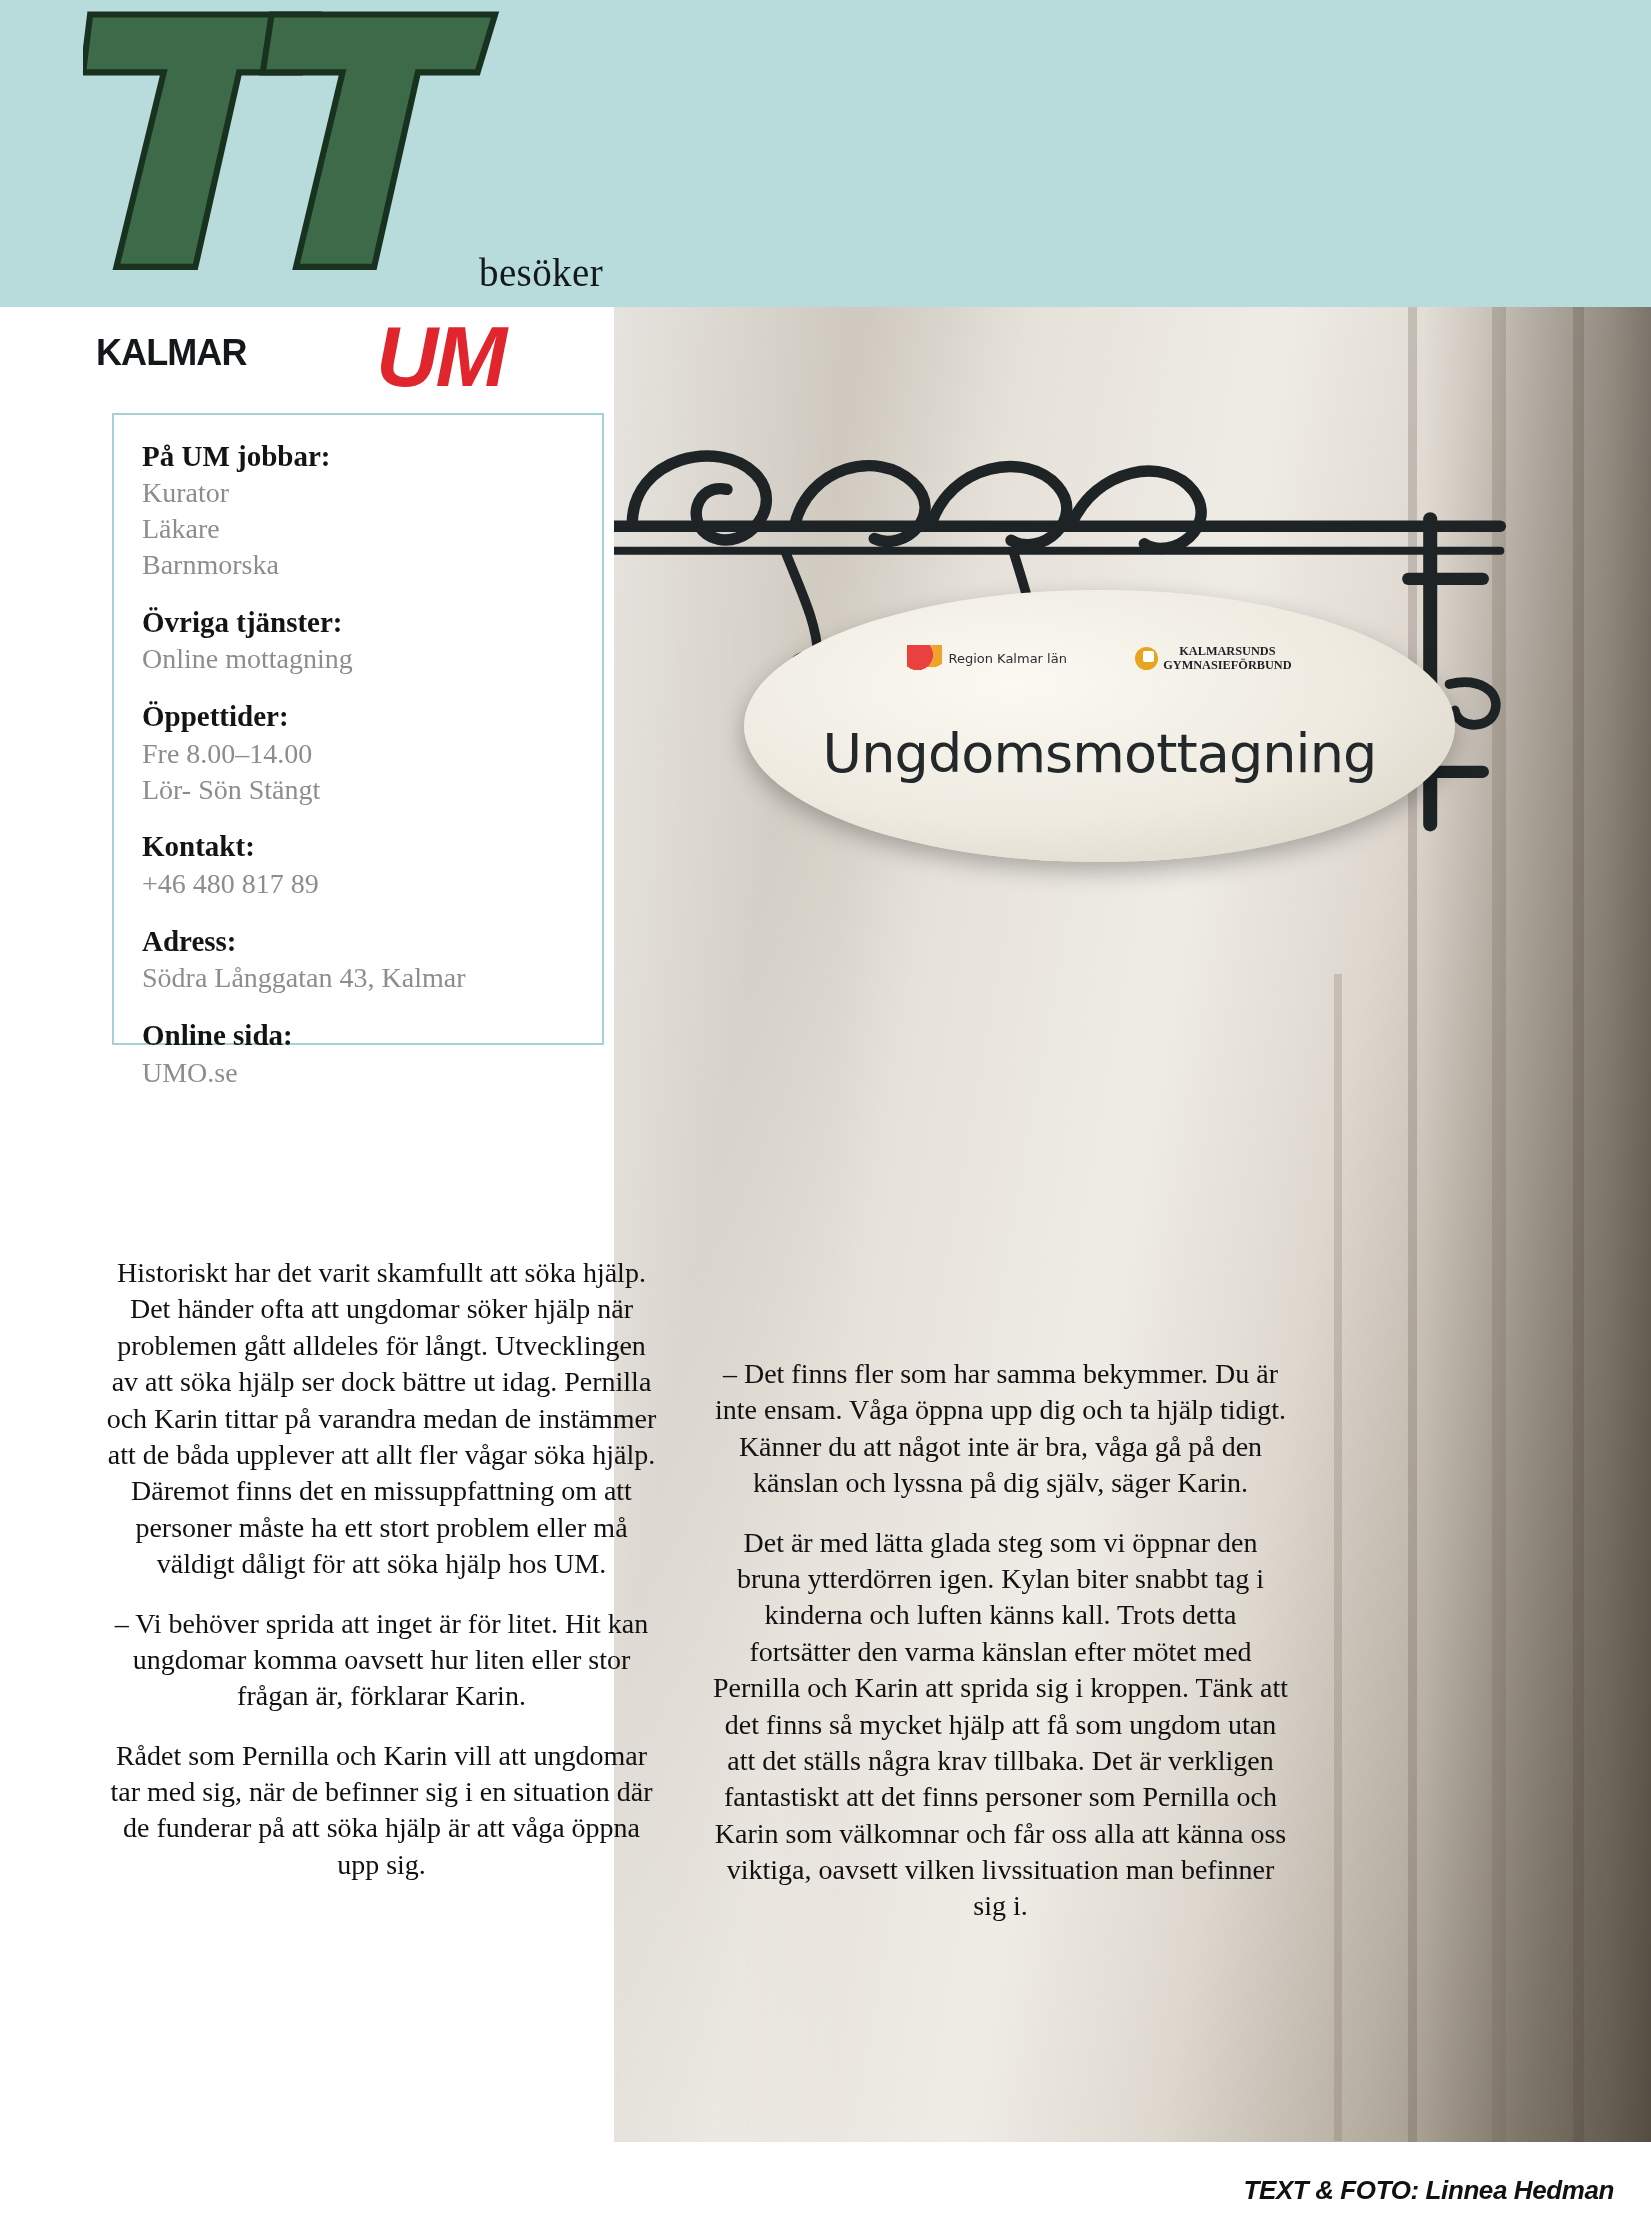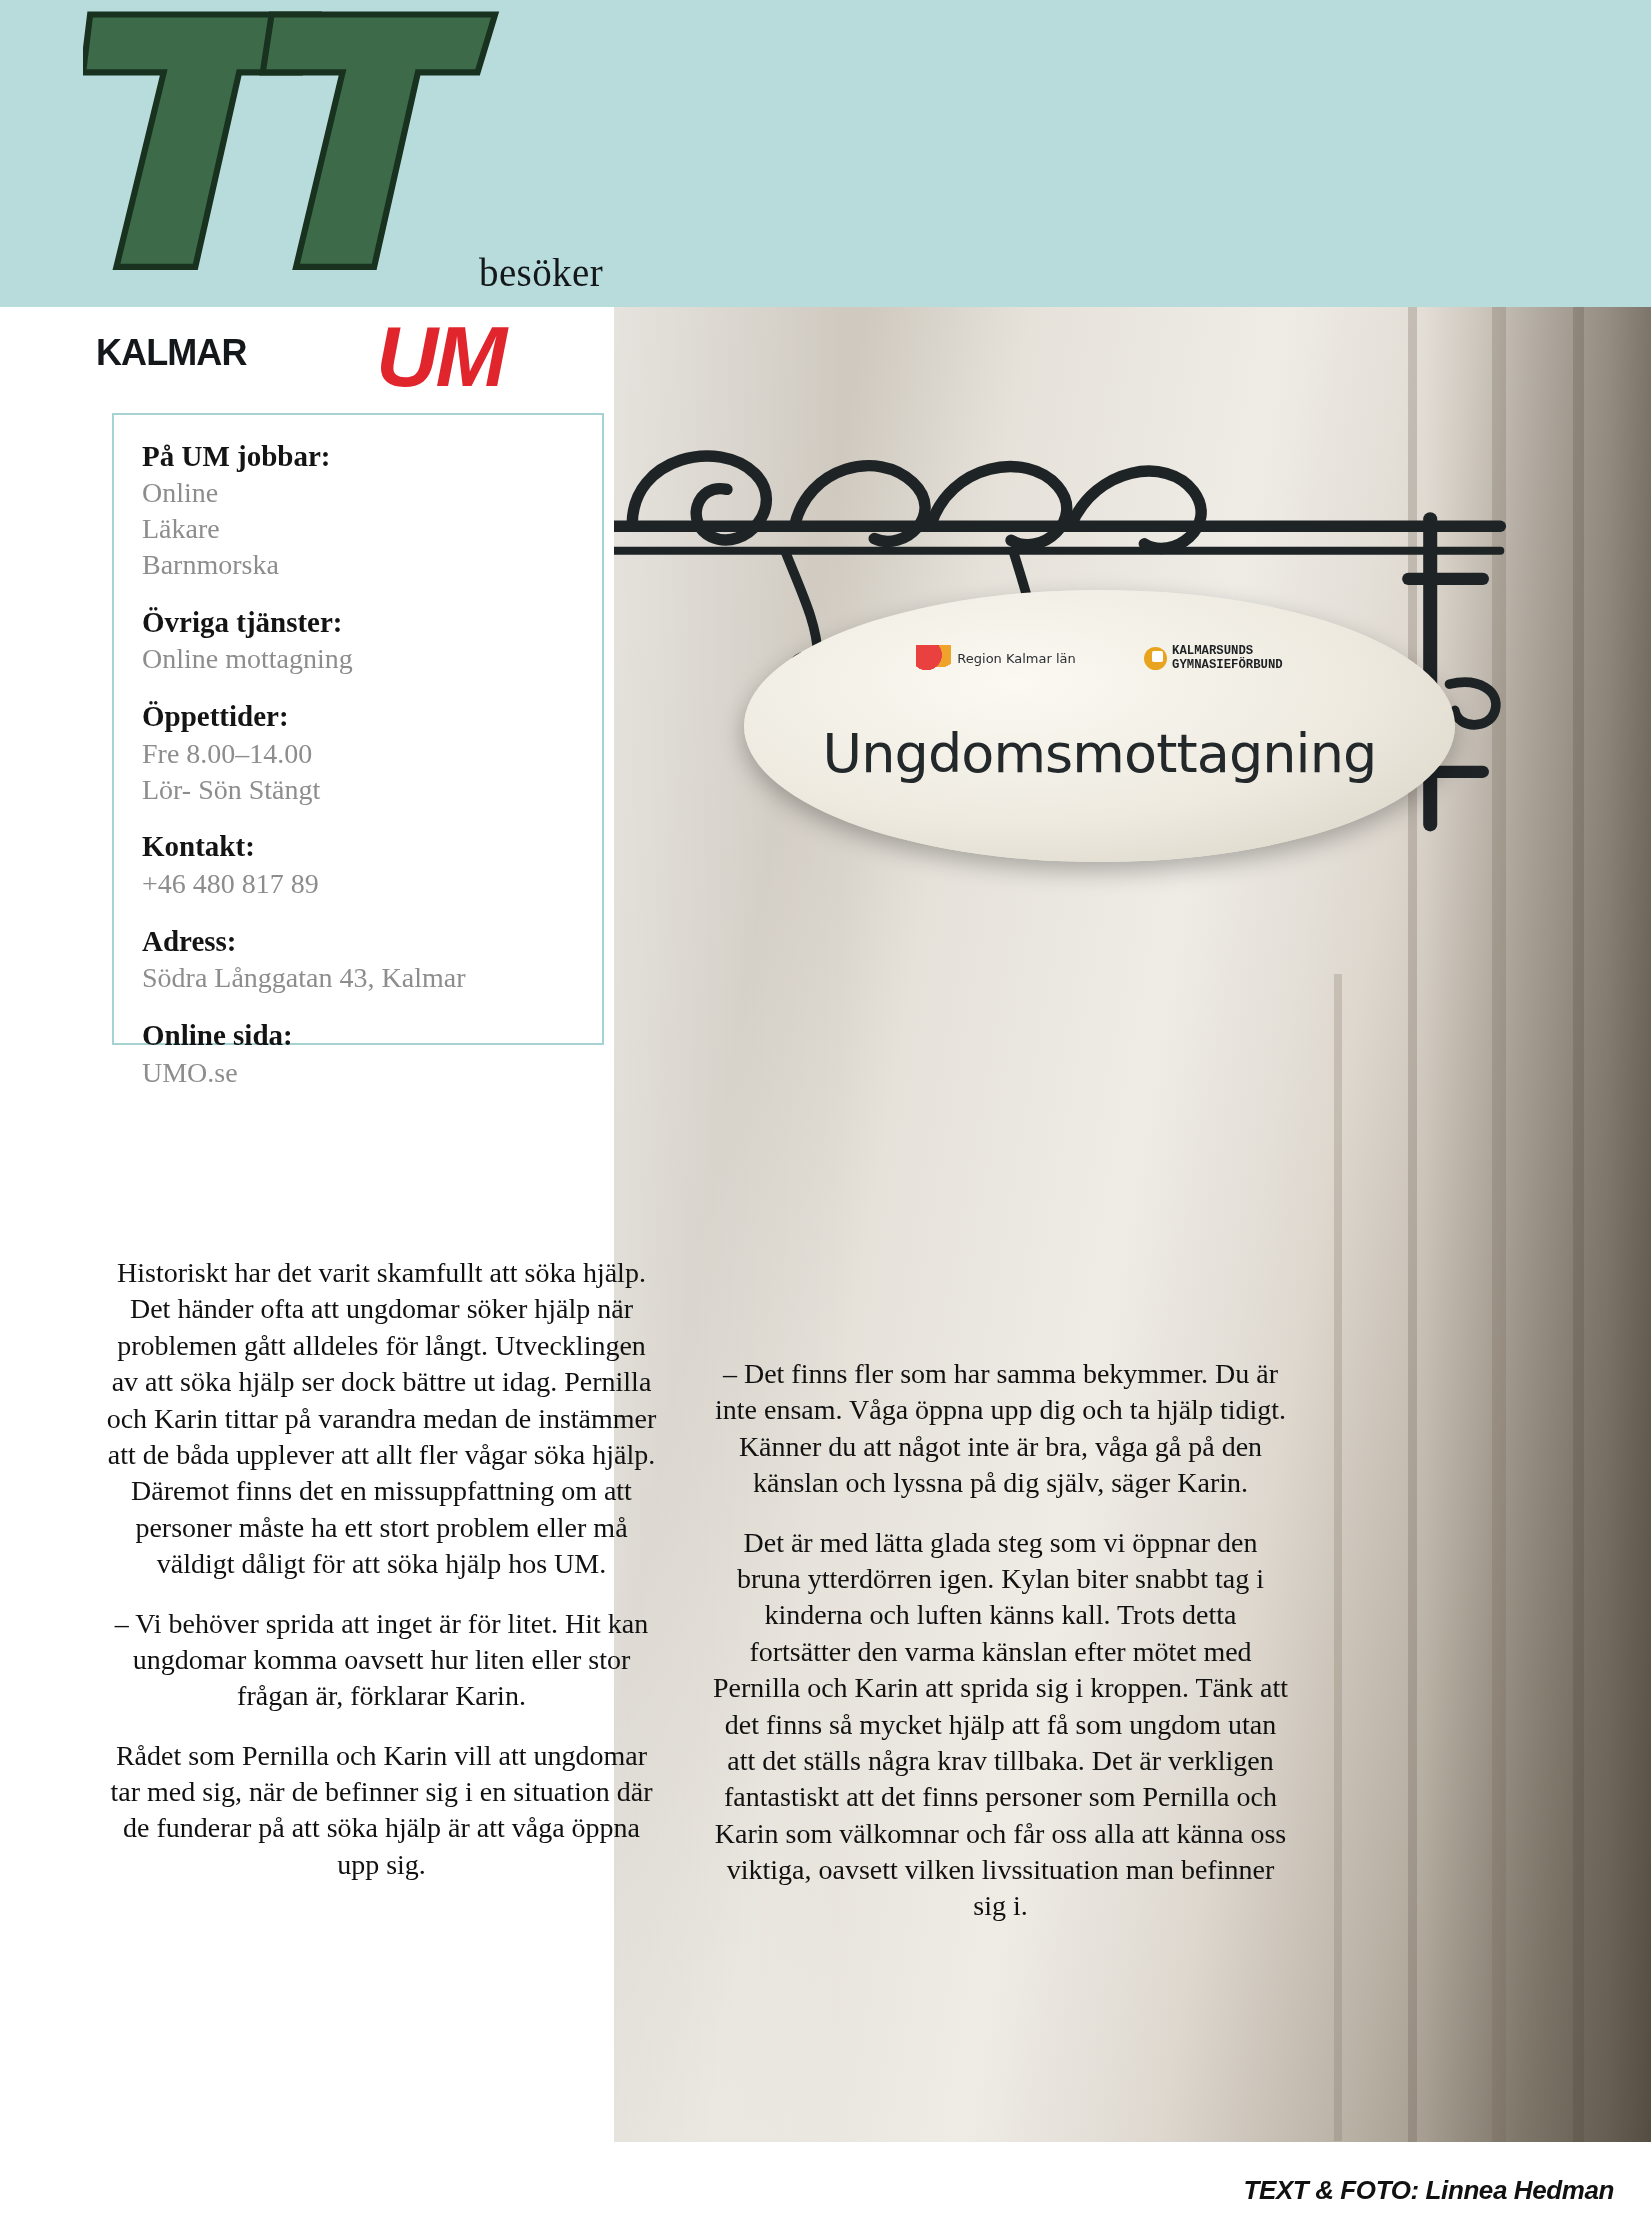--- a/index.html
+++ b/index.html
@@ -161,25 +161,26 @@
   }
   .logo-kg .mark:after {
     content: "";
     position: absolute;
     left: 8px; top: 4.4px;
     width: 11.4px; height: 11.4px;
     background: #fff;
     border-radius: 1.8px;
   }
   .logo-kg .txt {
-    font-family: Liberation Mono, monospace;
+    font-family: Liberation Serif, serif;
     font-weight: bold;
     font-size: 12.3px;
     line-height: 1.15;
     color: #1d2124;
+    text-align: center;
   }
 
   
   .factbox {
     position: absolute;
     left: 112px;
     top: 413px;
     width: 492px;
     height: 632px;
     border: 2.6px solid #a6d2d3;
@@ -300,21 +301,21 @@
       </div>
     </div>
     <div class="sign-title">Ungdomsmottagning</div>
   </div>
 </div>
 
 <div class="factbox">
 
   <div class="fact-group">
     <div class="fact-label">På UM jobbar:</div>
-    <div class="fact-line">Online</div>
+    <div class="fact-line">Kurator</div>
     <div class="fact-line">Läkare</div>
     <div class="fact-line">Barnmorska</div>
   </div>
 
   <div class="fact-group">
     <div class="fact-label">Övriga tjänster:</div>
     <div class="fact-line">Online mottagning</div>
   </div>
 
   <div class="fact-group">

